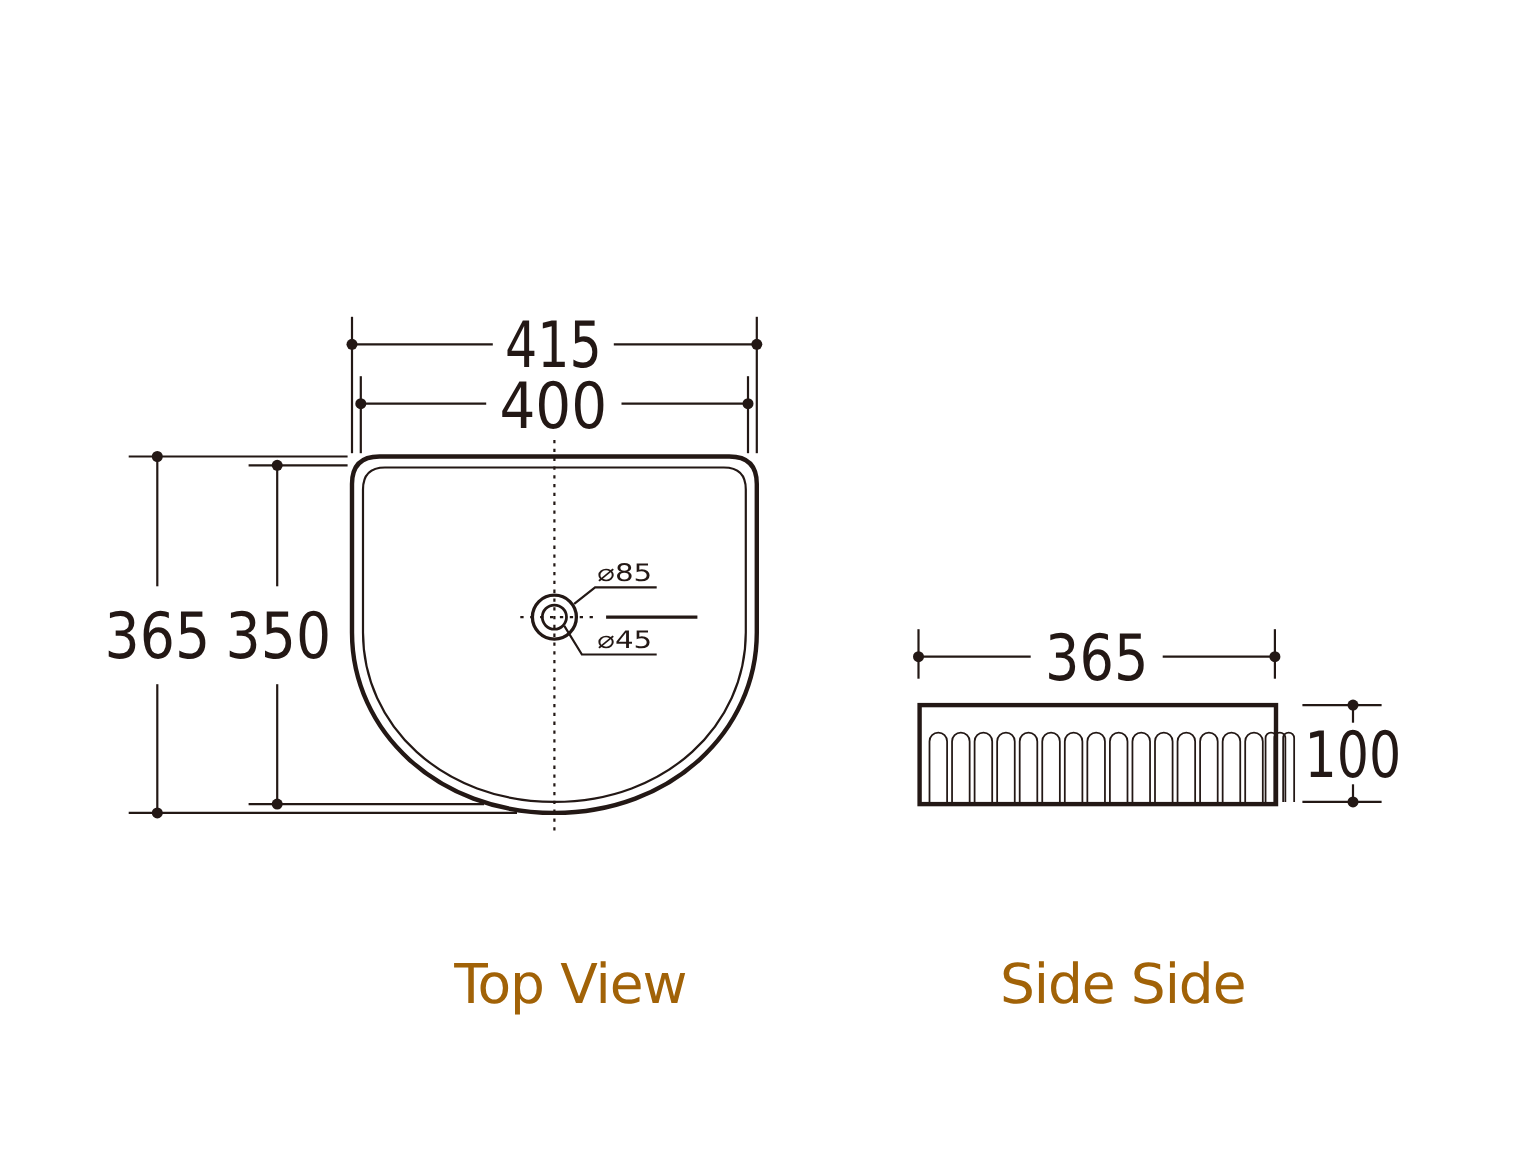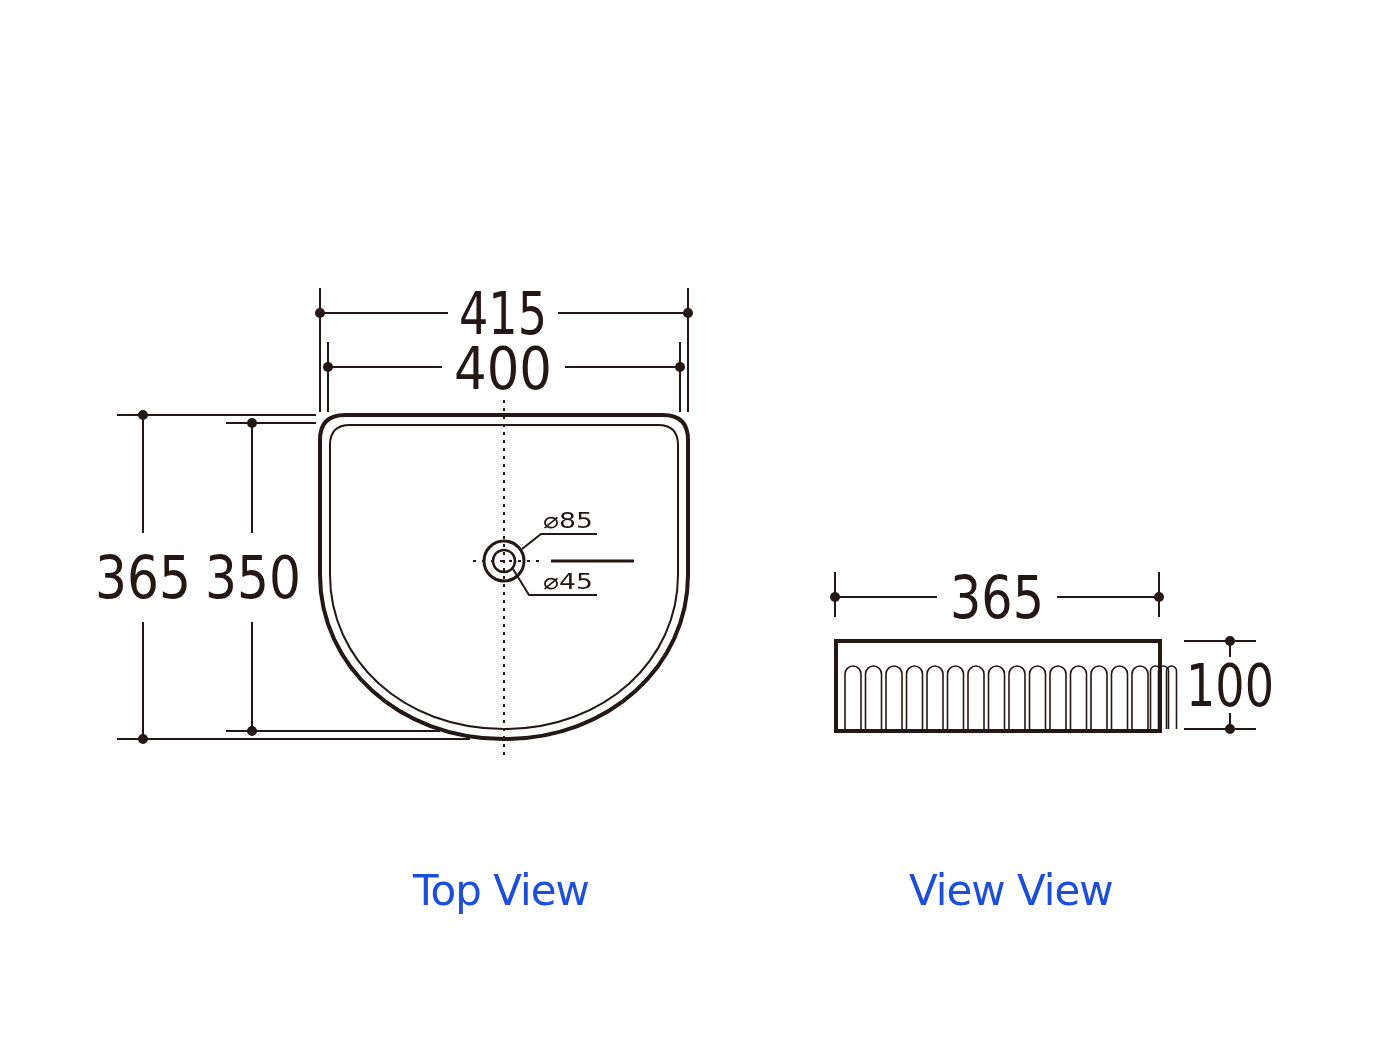--- a/index.html
+++ b/index.html
@@ -1,19 +1,19 @@
 <!DOCTYPE html>
 <html><head>
 <meta charset="utf-8">
 <style>
   html, body { margin: 0; padding: 0; background: #ffffff; }
   body { width: 1400px; height: 1056px; overflow: hidden; position: relative; font-family: "DejaVu Sans", sans-serif; }
   #diagram { position: absolute; left: 0; top: 0; width: 1400px; height: 1056px; }
   .dim-text { font-family: "DejaVu Sans", sans-serif; fill: #231815; }
-  .label { position: absolute; font-family: "DejaVu Sans", sans-serif; font-size: 42px; color: #1d4ed8; letter-spacing: -1px; white-space: nowrap; }
+  .label { position: absolute; font-family: "DejaVu Sans", sans-serif; font-size: 50px; color: #a16207; letter-spacing: -1px; white-space: nowrap; }
   #label-top { left: 413px; top: 866px; }
   #label-side { left: 909px; top: 866px; }
 </style>
 </head>
 <body>
 
 <svg id="diagram" viewBox="0 0 1400 1056" xmlns="http://www.w3.org/2000/svg">
   <g stroke="#231815" fill="none" stroke-linecap="butt">
 
     <g>
@@ -107,13 +107,13 @@
     <text x="143" y="598" font-size="58" text-anchor="middle" textLength="96" lengthAdjust="spacingAndGlyphs">365</text>
     <text x="253" y="598" font-size="58" text-anchor="middle" textLength="96" lengthAdjust="spacingAndGlyphs">350</text>
     <text x="543" y="528" font-size="22" textLength="50" lengthAdjust="spacingAndGlyphs">⌀85</text>
     <text x="543" y="589" font-size="22" textLength="50" lengthAdjust="spacingAndGlyphs">⌀45</text>
     <text x="997" y="618" font-size="58" text-anchor="middle" textLength="94" lengthAdjust="spacingAndGlyphs">365</text>
     <text x="1230" y="706" font-size="58" text-anchor="middle" textLength="88" lengthAdjust="spacingAndGlyphs">100</text>
   </g>
 </svg>
 
 <div class="label" id="label-top">Top View</div>
-<div class="label" id="label-side">View View</div>
+<div class="label" id="label-side">Side Side</div>
 
 </body></html>

